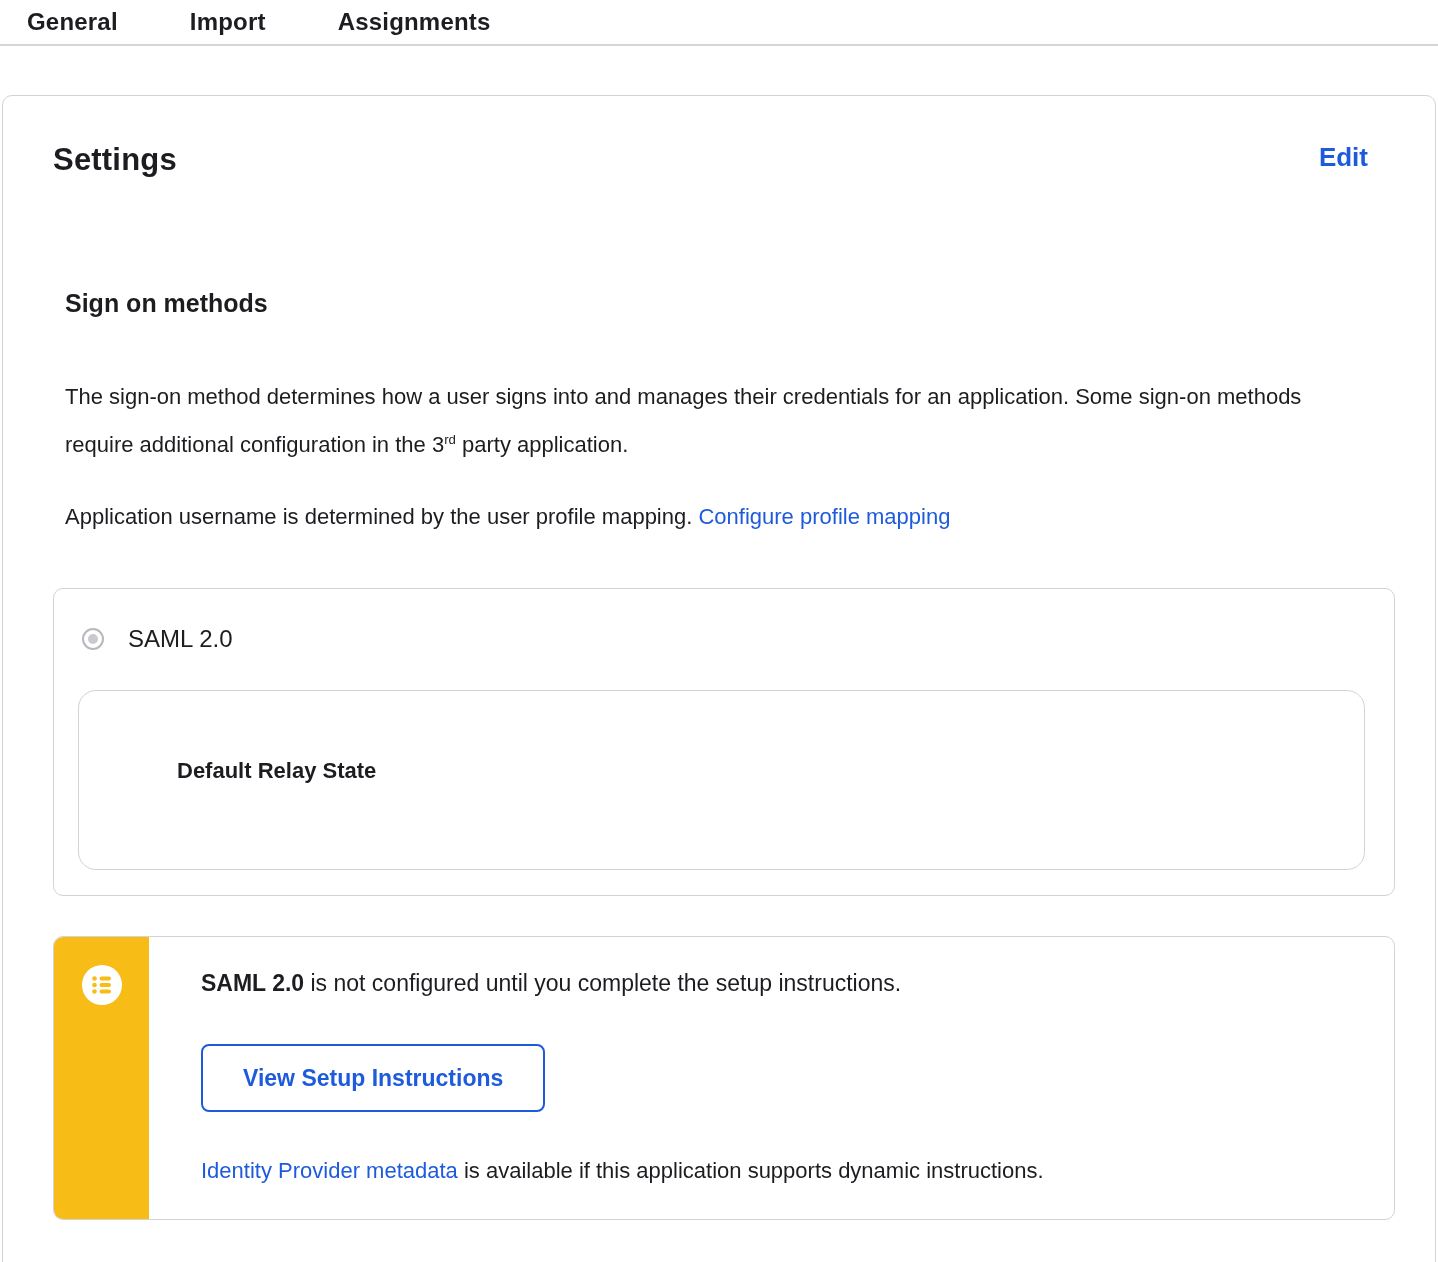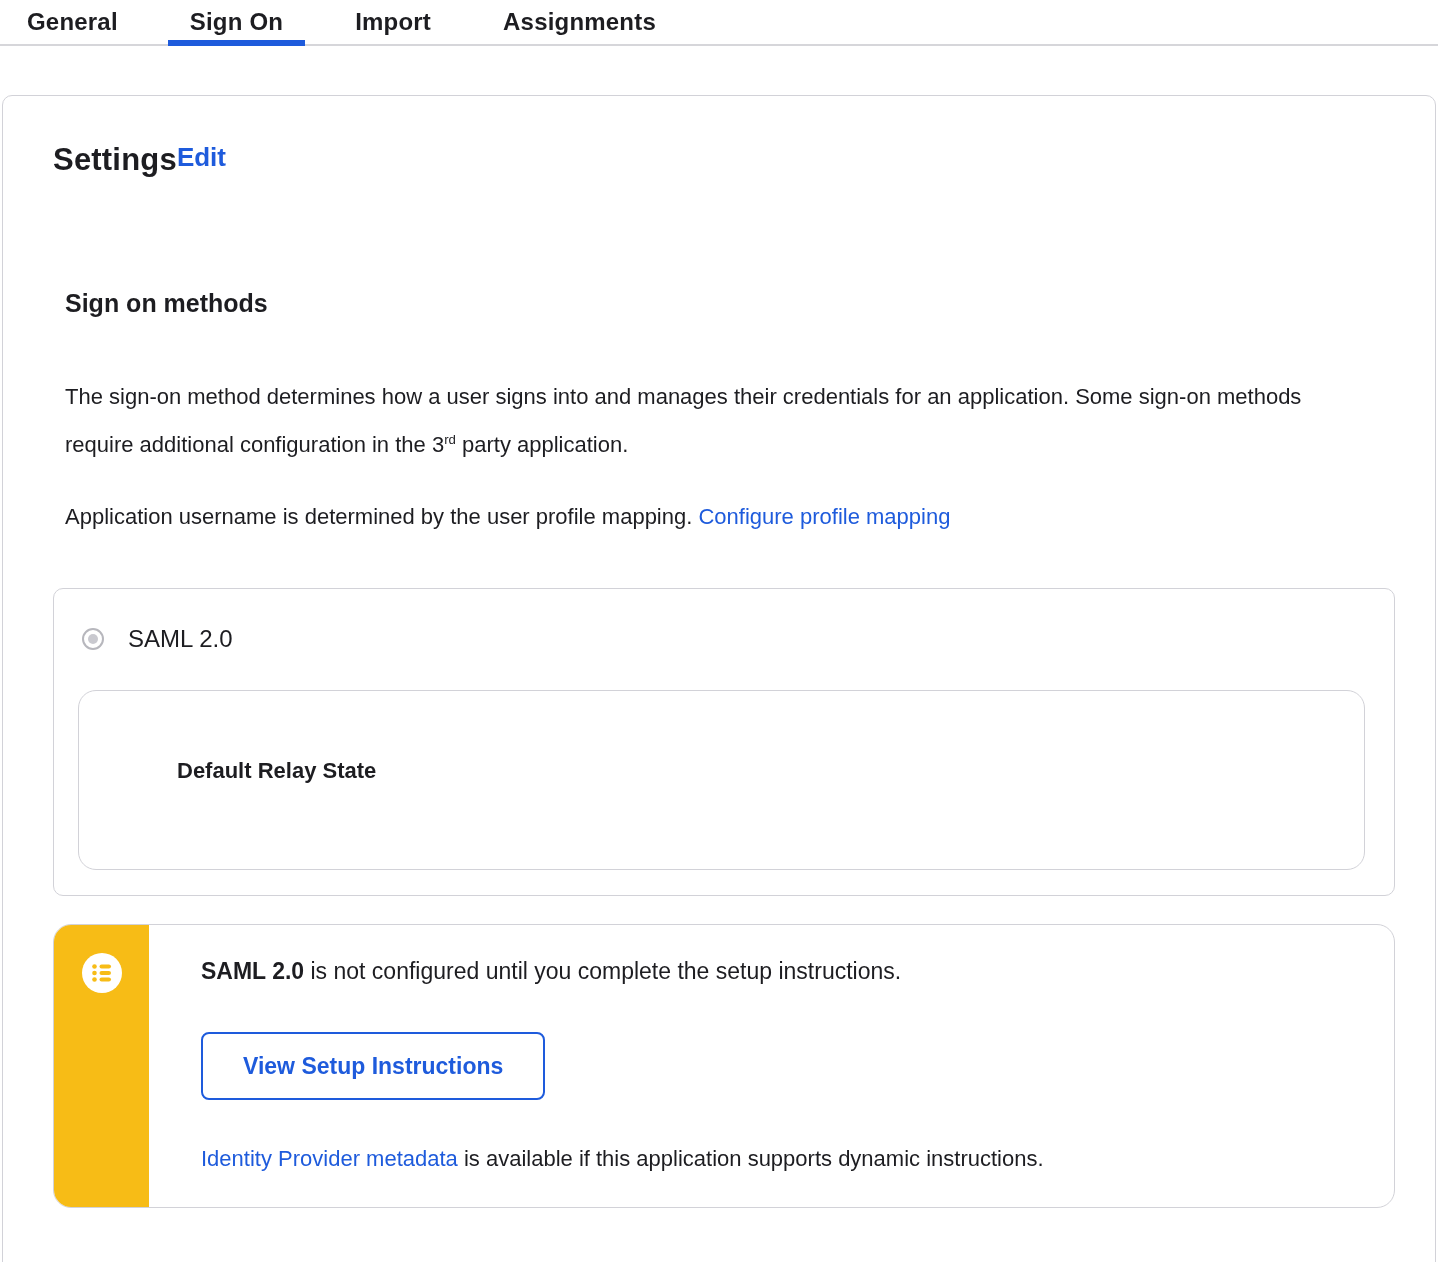--- a/index.html
+++ b/index.html
@@ -49,20 +49,21 @@
   .card {
     margin: 49px 2px 0;
     height: 1220px;
     border: 1px solid var(--border-gray);
     border-radius: 10px;
     padding: 0 40px 0 50px;
     background: #fff;
   }
   .card-header {
     display: flex;
+    justify-content: space-between;
     align-items: flex-start;
     margin-top: 45px;
   }
   .card-title {
     margin: 0;
     font-size: 31px;
     line-height: 38px;
     font-weight: 700;
     letter-spacing: 0.2px;
   }
@@ -142,24 +143,24 @@
     font-weight: bold;
   }
   .field-label {
     padding: 66px 0 0 98px;
     font-size: 22px;
     line-height: 28px;
   }
 
   
   .callout {
-    margin-top: 28px;
-    display: flex;
-    border: 1px solid var(--border-gray);
-    border-radius: 18px;
+    margin-top: 40px;
+    display: flex;
+    border: 1px solid var(--border-gray);
+    border-radius: 10px;
     overflow: hidden;
     background: #fff;
   }
   .callout-stripe {
     flex: none;
     width: 95px;
     background: var(--warning-yellow);
     display: flex;
     justify-content: center;
     align-items: flex-start;
@@ -195,21 +196,20 @@
     margin: 44px 0 0;
     font-size: 22px;
     line-height: 30px;
   }
 </style>
 </head>
 <body>
 
 <nav class="tabbar">
   <div class="tab">General</div>
-  <div class="tab active">Sign On</div>
   <div class="tab">Import</div>
   <div class="tab">Assignments</div>
 </nav>
 
 <main class="card">
 
   <div class="card-header">
     <h1 class="card-title">Settings</h1>
     <a class="edit-link">Edit</a>
   </div>

